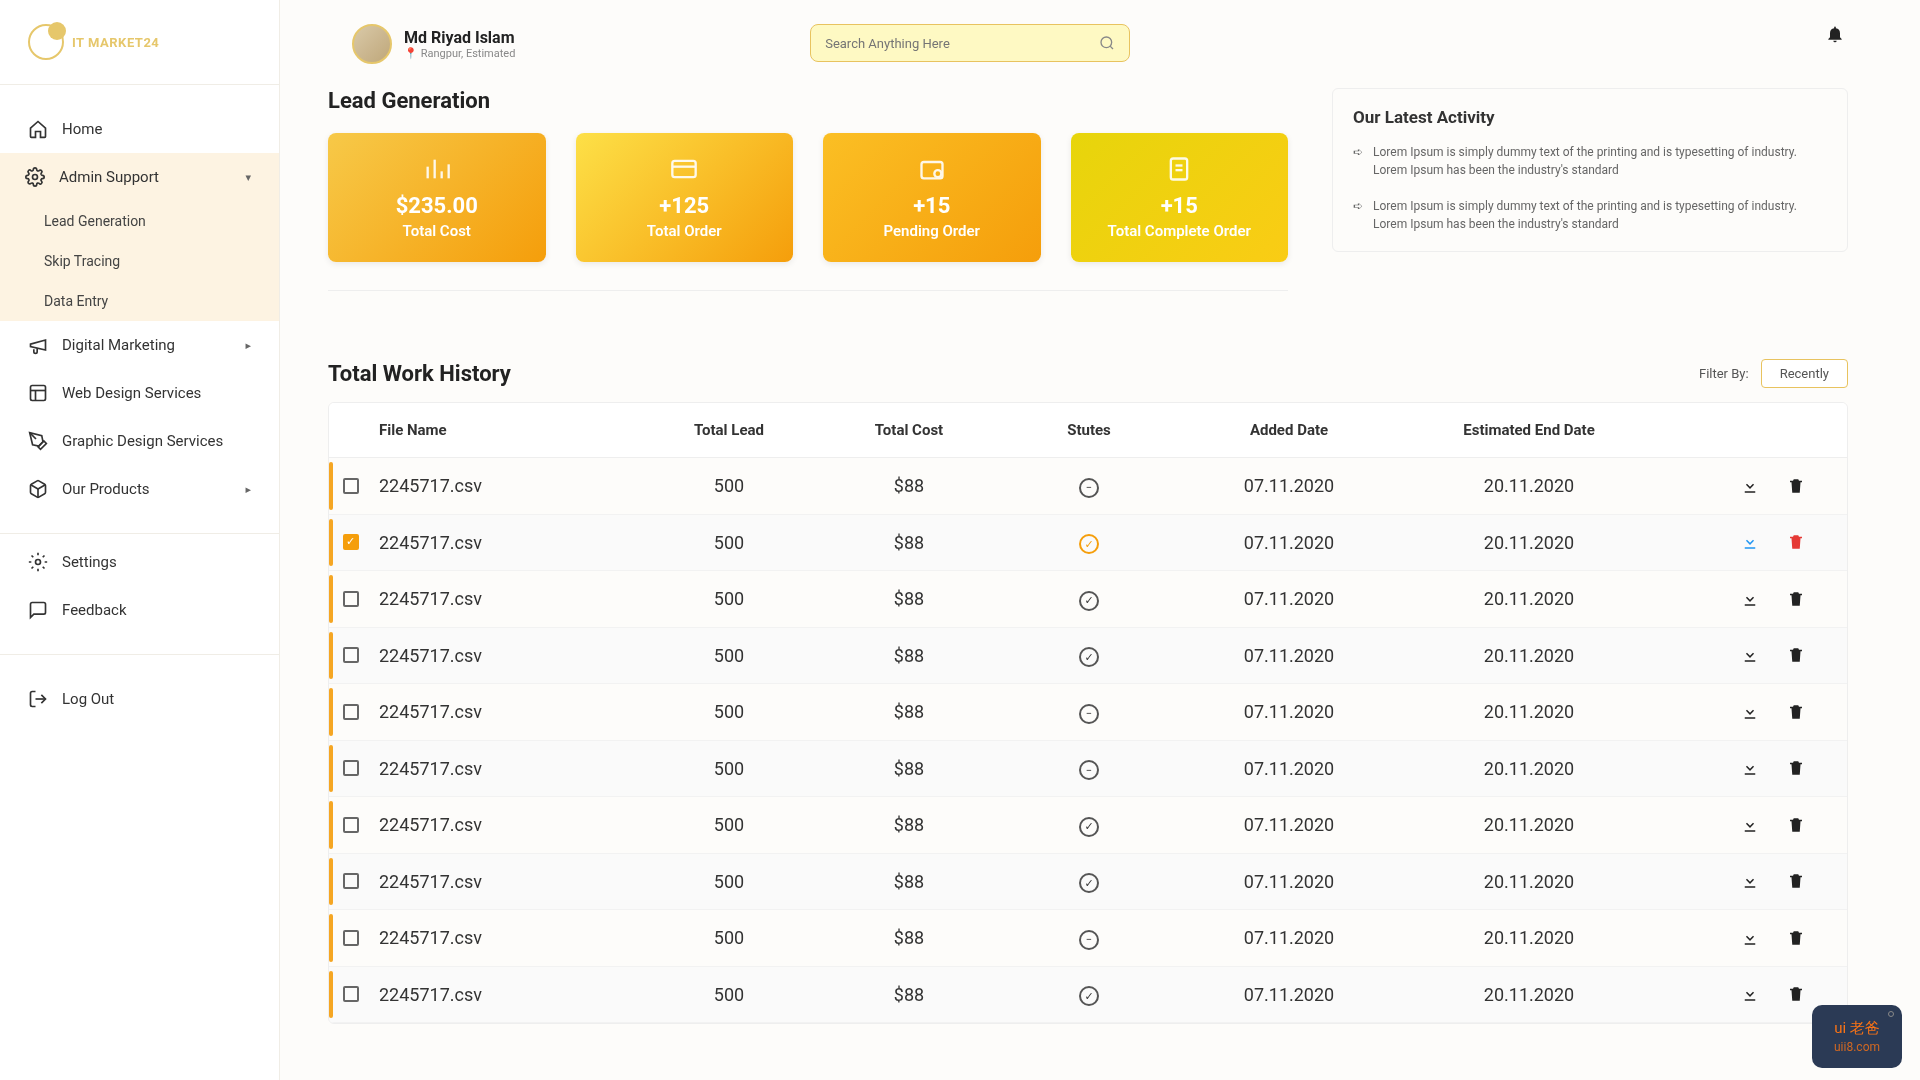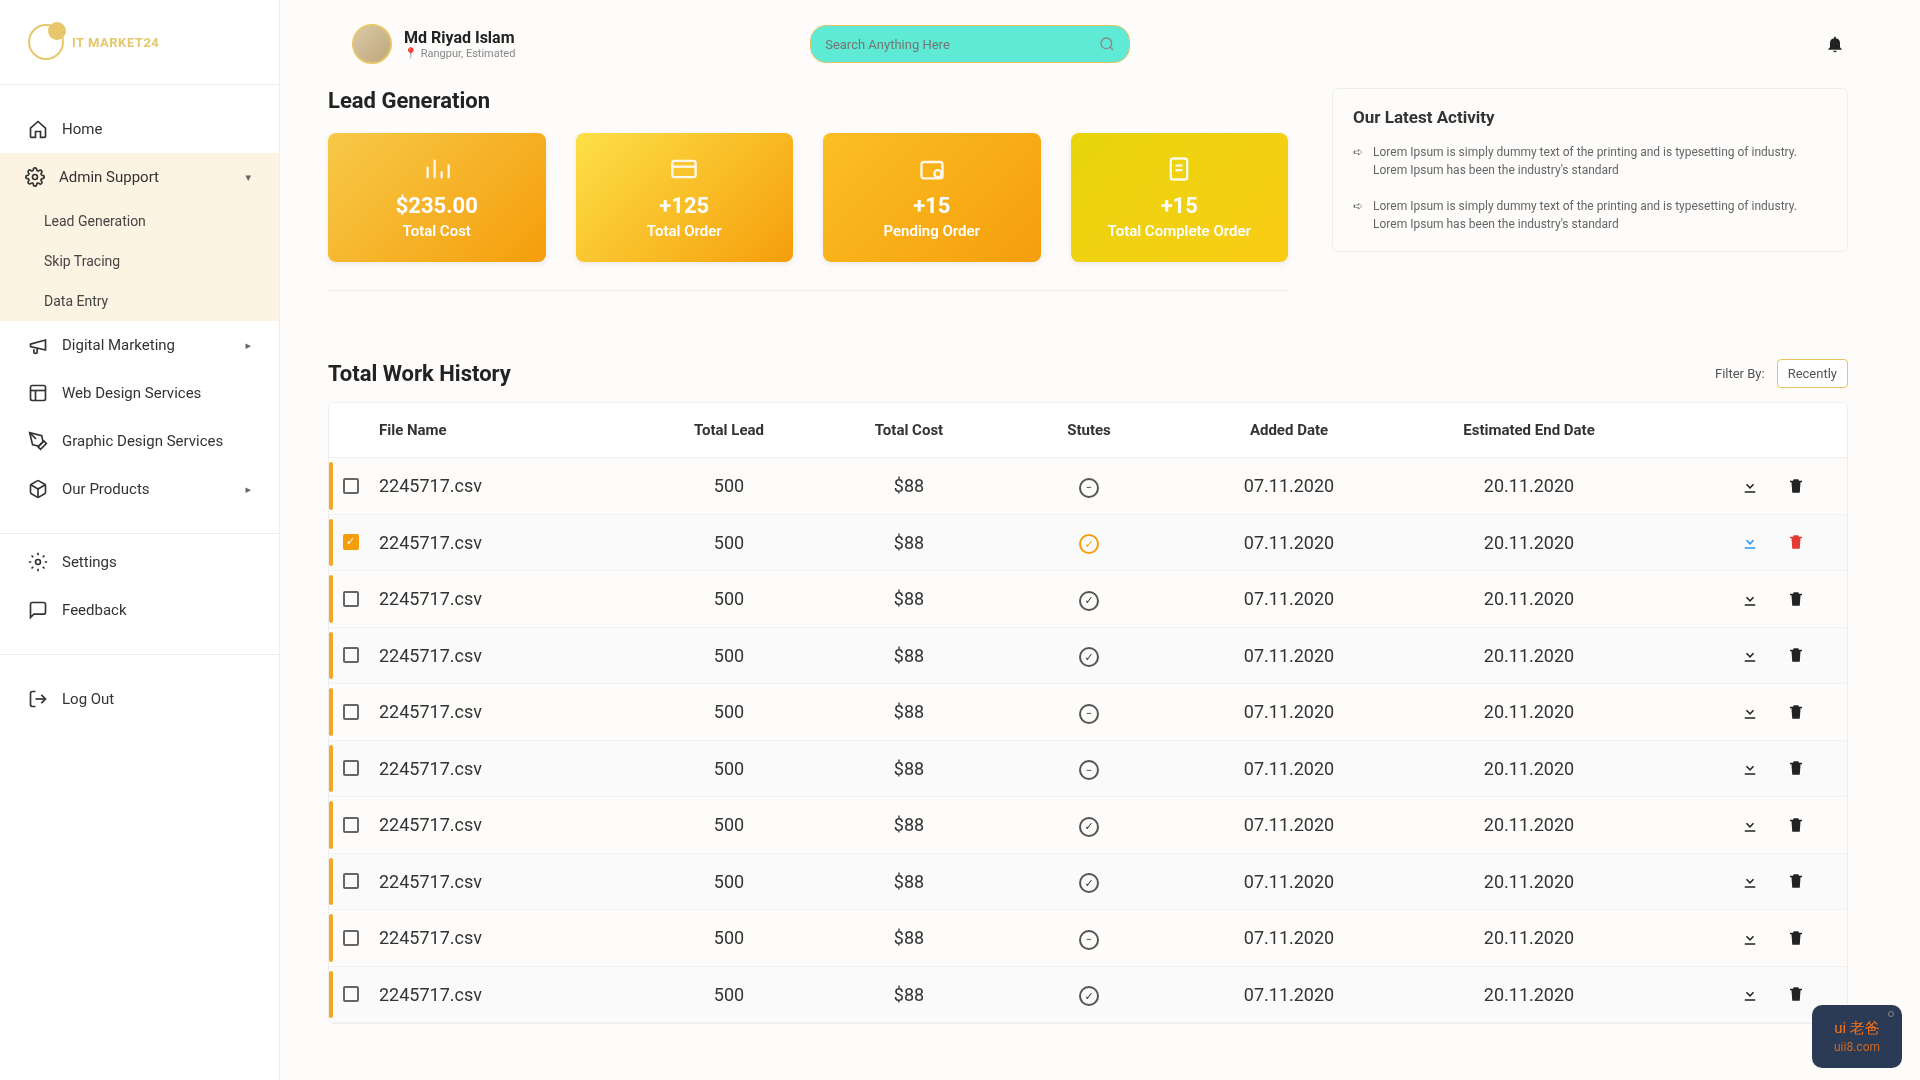--- a/index.html
+++ b/index.html
@@ -12,26 +12,26 @@
 .nav { border-top: 1px solid #f0ede6; padding-top: 20px; flex: 1; }
 .nav-item { display: flex; align-items: center; gap: 14px; padding: 14px 28px; cursor: pointer; color: #333; font-size: 15px; position: relative; }
 .nav-item .nav-icon { width: 20px; height: 20px; display: flex; align-items: center; justify-content: center; }
 .nav-item .chev { margin-left: auto; font-size: 11px; color: #666; }
 .nav-item.active { background: #fdf3e2; color: #333; padding-left: 25px; }
 .nav-sub { background: #fdf3e2; }
 .nav-sub .sub-item { padding: 12px 28px 12px 44px; font-size: 14px; color: #444; cursor: pointer; }
 .nav-group2 { border-top: 1px solid #f0ede6; margin-top: 20px; padding-top: 4px; }
 .nav-group3 { border-top: 1px solid #f0ede6; margin-top: 20px; padding-top: 20px; padding-bottom: 20px; }
 .main { flex: 1; display: flex; flex-direction: column; }
-.topbar { display: flex; align-items: center; padding: 24px 75px 24px 72px; gap: 20px; }
+.topbar { display: flex; align-items: flex-start; padding: 24px 75px 24px 72px; gap: 20px; }
 .user-block { display: flex; align-items: center; gap: 12px; }
 .avatar { width: 40px; height: 40px; border-radius: 50%; background: linear-gradient(135deg,#d9c9a8,#bfa77a); border: 2px solid #e6c76b; }
 .user-name { font-weight: 700; font-size: 16px; color: #222; }
 .user-loc { font-size: 11px; color: #888; display: flex; align-items: center; gap: 3px; }
-.searchbox { margin-left: auto; margin-right: 400px; width: 320px; border: 1px solid #e8c35f; border-radius: 16px; display: flex; align-items: center; padding: 10px 14px; background: #5eead4; }
+.searchbox { margin-left: auto; margin-right: 400px; width: 320px; border: 1px solid #e8c35f; border-radius: 8px; display: flex; align-items: center; padding: 10px 14px; background: #fef9c3; }
 .searchbox input { border: none; outline: none; flex: 1; font-size: 13px; color: #666; background: transparent; }
 .bell { margin-left: auto; cursor: pointer; }
 .content { padding: 0 72px 40px 48px; display: flex; gap: 44px; }
 .left-col { flex: 1; }
 .right-col { width: 516px; }
 .section-title { font-size: 22px; font-weight: 700; color: #222; margin-bottom: 20px; }
 .stat-row { display: flex; gap: 30px; margin-bottom: 28px; }
 .stat-card { flex: 1; border-radius: 8px; padding: 22px 0; text-align: center; color: #fff; background: linear-gradient(135deg,#f7c948,#f59e0b); box-shadow: 0 2px 6px rgba(0,0,0,0.08); }
 .stat-card:nth-child(2){background:linear-gradient(135deg,#fde047,#f59e0b);}
 .stat-card:nth-child(3){background:linear-gradient(135deg,#fbbf24,#f59e0b);}
@@ -39,21 +39,21 @@
 .stat-icon { width: 28px; height: 28px; margin: 0 auto 10px; opacity: 0.9; }
 .stat-value { font-size: 22px; font-weight: 700; }
 .stat-label { font-size: 15px; font-weight: 600; margin-top: 4px; }
 .divider { border: none; border-top: 1px solid #eee; margin: 10px 0 28px; }
 .activity-card { border: 1px solid #eee; border-radius: 6px; padding: 18px 20px; }
 .activity-title { font-size: 17px; font-weight: 700; margin-bottom: 16px; }
 .activity-item { display: flex; gap: 10px; font-size: 12px; color: #666; line-height: 1.5; margin-bottom: 18px; }
 .activity-item:last-child { margin-bottom: 0; }
 .history-head { display: flex; align-items: center; margin-bottom: 14px; }
 .filter-wrap { margin-left: auto; display: flex; align-items: center; gap: 12px; font-size: 13px; color: #555; }
-.filter-btn { border: 1px solid #e8c35f; border-radius: 4px; padding: 6px 10px; font-size: 13px; color: #555; background: #fff; cursor: pointer; }
+.filter-btn { border: 1px solid #e8c35f; border-radius: 4px; padding: 6px 18px; font-size: 13px; color: #555; background: #fff; cursor: pointer; }
 .table { border: 1px solid #eee; border-radius: 6px; overflow: hidden; }
 .thead { display: flex; padding: 18px 24px 18px 50px; background: #fff; border-bottom: 1px solid #eee; font-weight: 700; font-size: 15px; }
 .col-file { flex: 0 0 260px; }
 .col-lead { flex: 0 0 180px; text-align: center; }
 .col-cost { flex: 0 0 180px; text-align: center; }
 .col-status { flex: 0 0 180px; text-align: center; }
 .col-added { flex: 0 0 220px; text-align: center; }
 .col-end { flex: 0 0 260px; text-align: center; }
 .col-actions { flex: 1; display: flex; justify-content: flex-end; gap: 28px; padding-right: 18px; }
 .trow { display: flex; align-items: center; padding: 16px 24px 16px 14px; border-bottom: 1px solid #f2f2f2; position: relative; font-size: 18px; }

